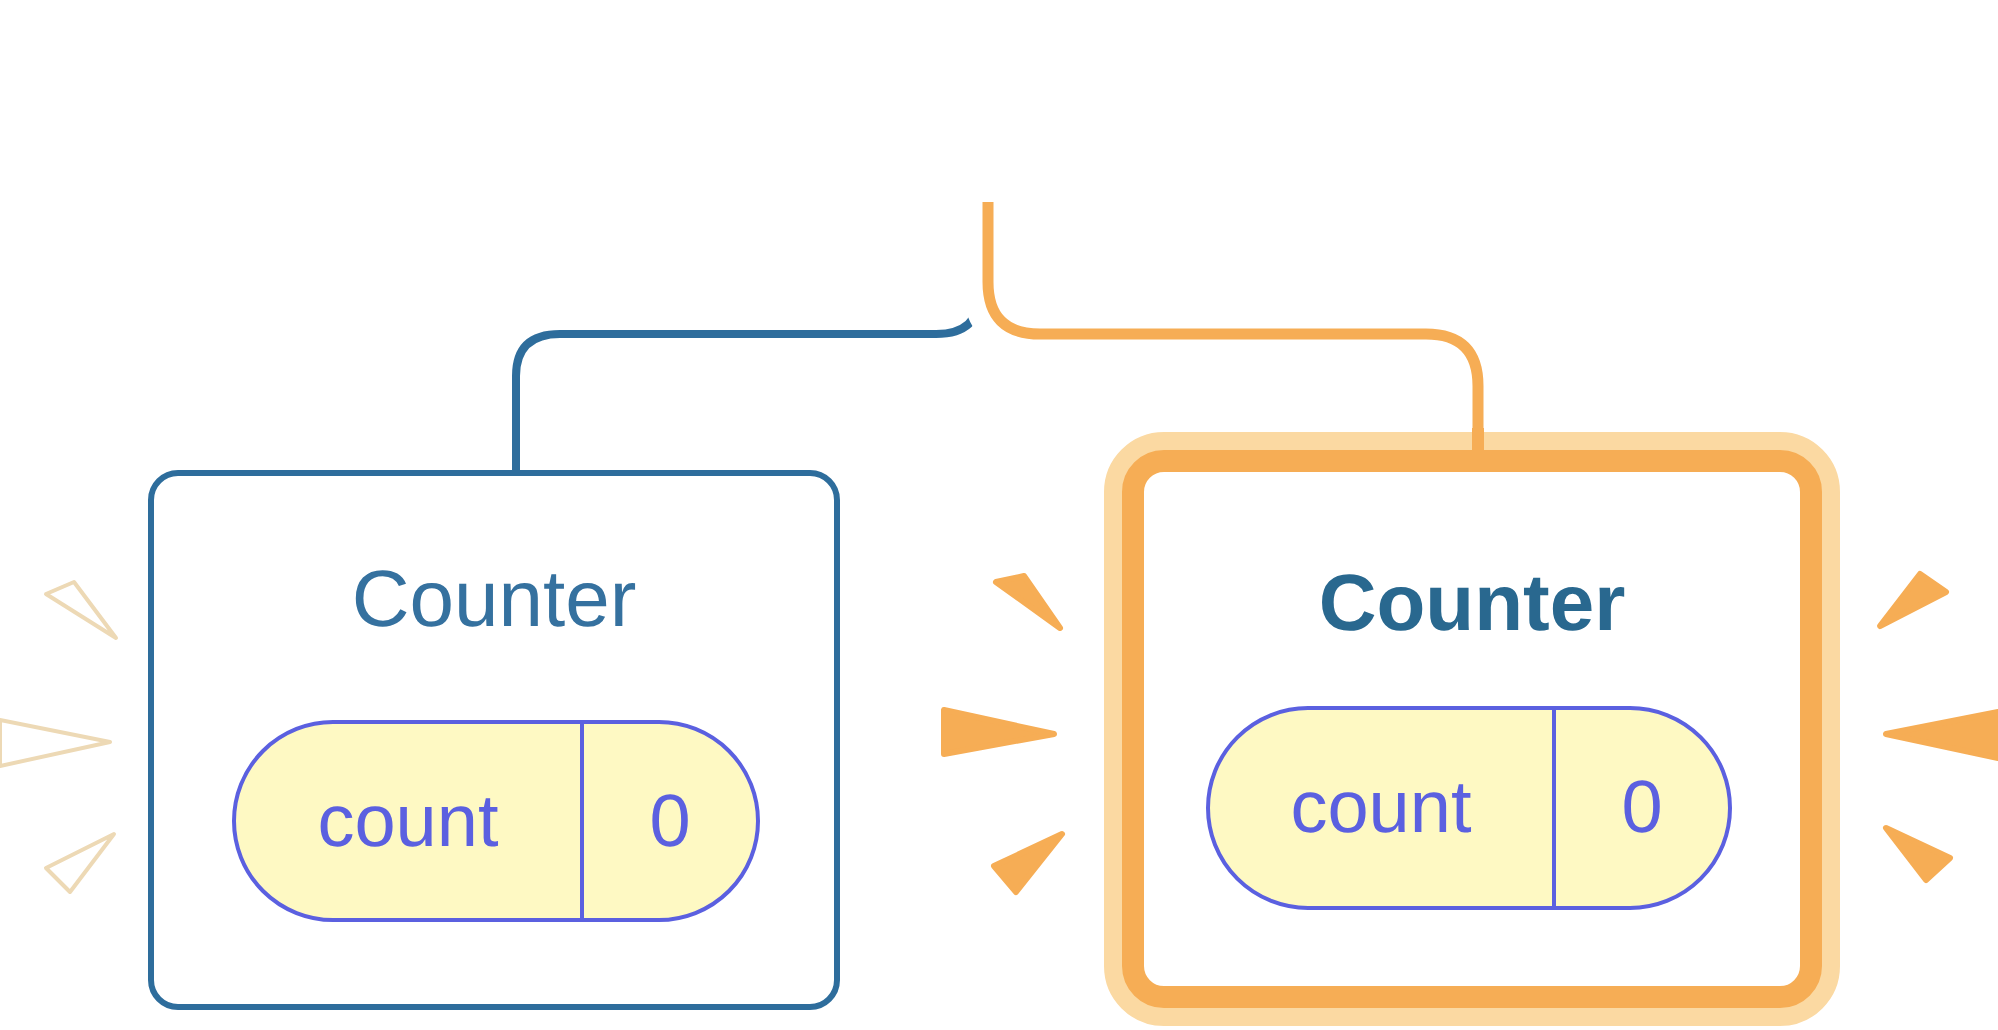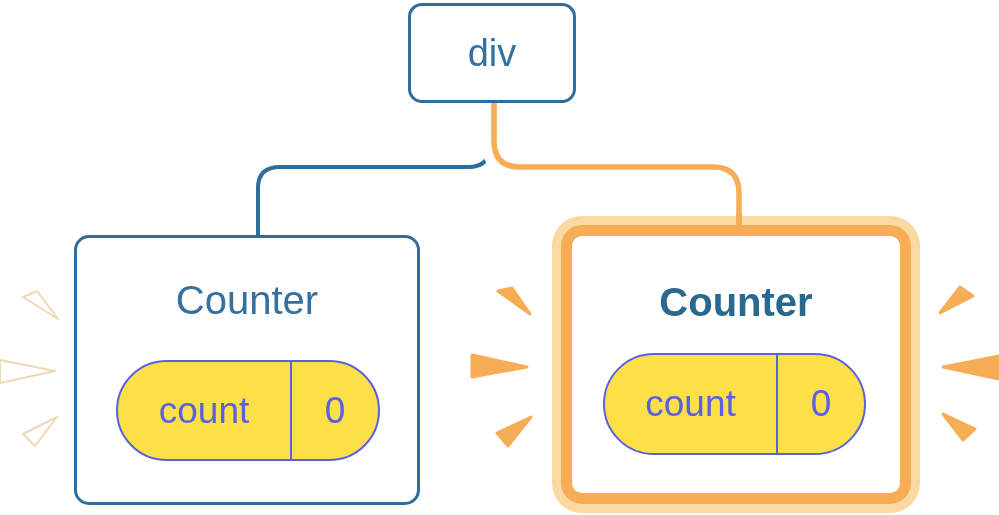--- a/index.html
+++ b/index.html
@@ -41,21 +41,21 @@
     box-sizing:border-box; background:#ffffff;
     border:11px solid #F6AD55; border-radius:21px;
   }
   .card-right .title {
     position:absolute; left:0; top:55px; width:100%; text-align:center;
     font-size:40px; font-weight:700; color:#29688F;
   }
 
   
   .pill {
-    position:absolute; box-sizing:border-box; background:#fde047;
+    position:absolute; box-sizing:border-box; background:#fef9c3;
     border:2.5px solid #5B60E0; border-radius:60px;
     display:flex; overflow:hidden;
   }
   .pill-left  { left:39px; top:122px; width:264px; height:101px; }
   .pill-right { left:42px; top:128px; width:263px; height:102px; }
   .pill .key {
     flex:1; display:flex; align-items:center; justify-content:center;
     font-size:37px; color:#5B60E0;
   }
   .pill .val {
@@ -91,23 +91,20 @@
 
     <polygon class="spark-orange" points="498,291 512,288 530,314" fill="#F6AD55"></polygon>
     <polygon class="spark-orange" points="472,355 472,377 527,367" fill="#F6AD55"></polygon>
     <polygon class="spark-orange" points="531,417 497,433 508,446" fill="#F6AD55"></polygon>
 
     <polygon class="spark-orange" points="940,313 960,287 973,296" fill="#F6AD55"></polygon>
     <polygon class="spark-orange" points="943,367 999,356 999,379" fill="#F6AD55"></polygon>
     <polygon class="spark-orange" points="943,414 975,429 963,440" fill="#F6AD55"></polygon>
   </svg>
 
-  <div class="div-node">
-    <span class="lbl">div</span>
-  </div>
 
   <div class="card-left">
     <div class="title">Counter</div>
     <div class="pill pill-left">
       <div class="key">count</div>
       <div class="val">0</div>
     </div>
   </div>
 
   <div class="card-right">

